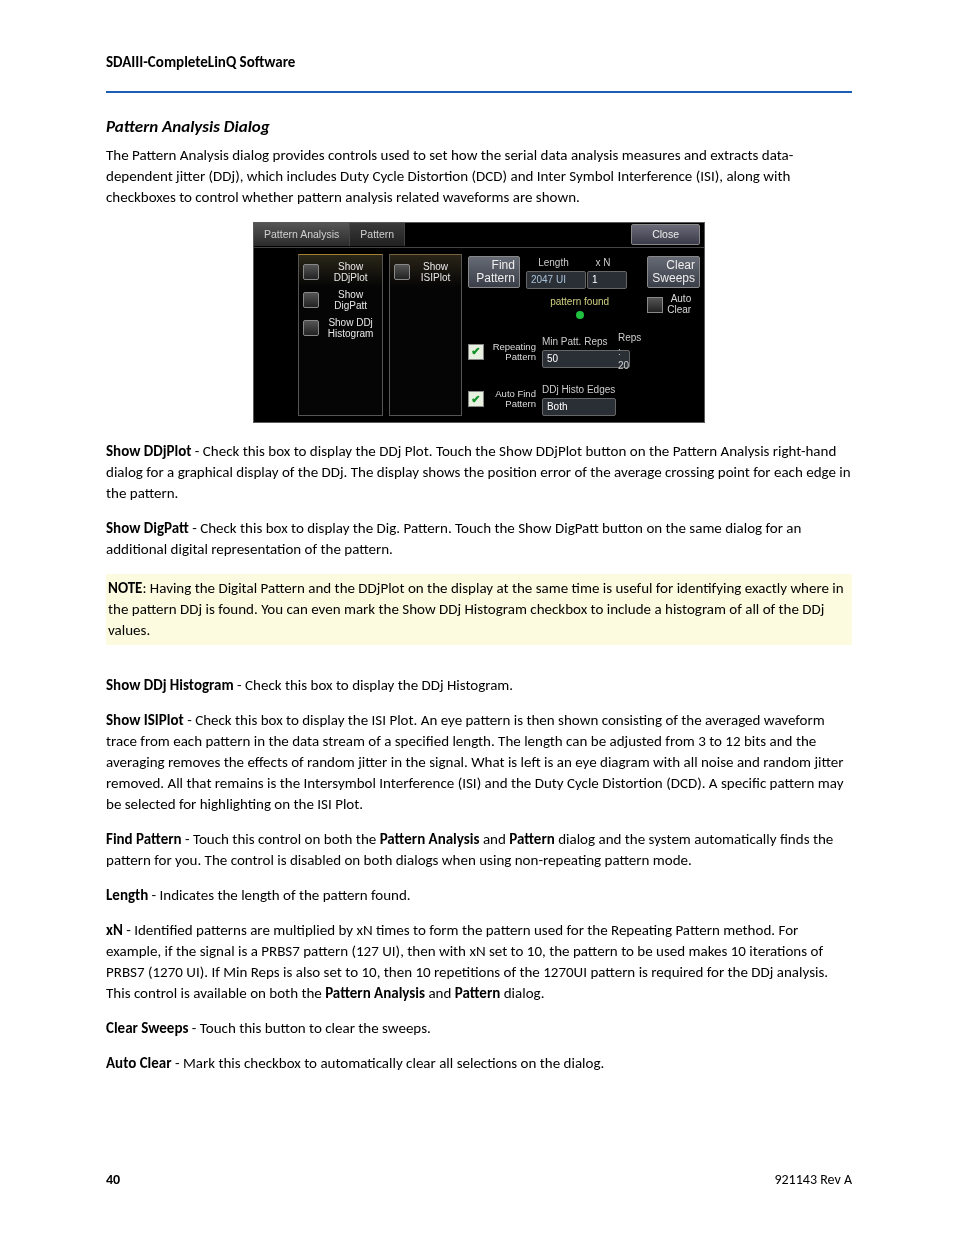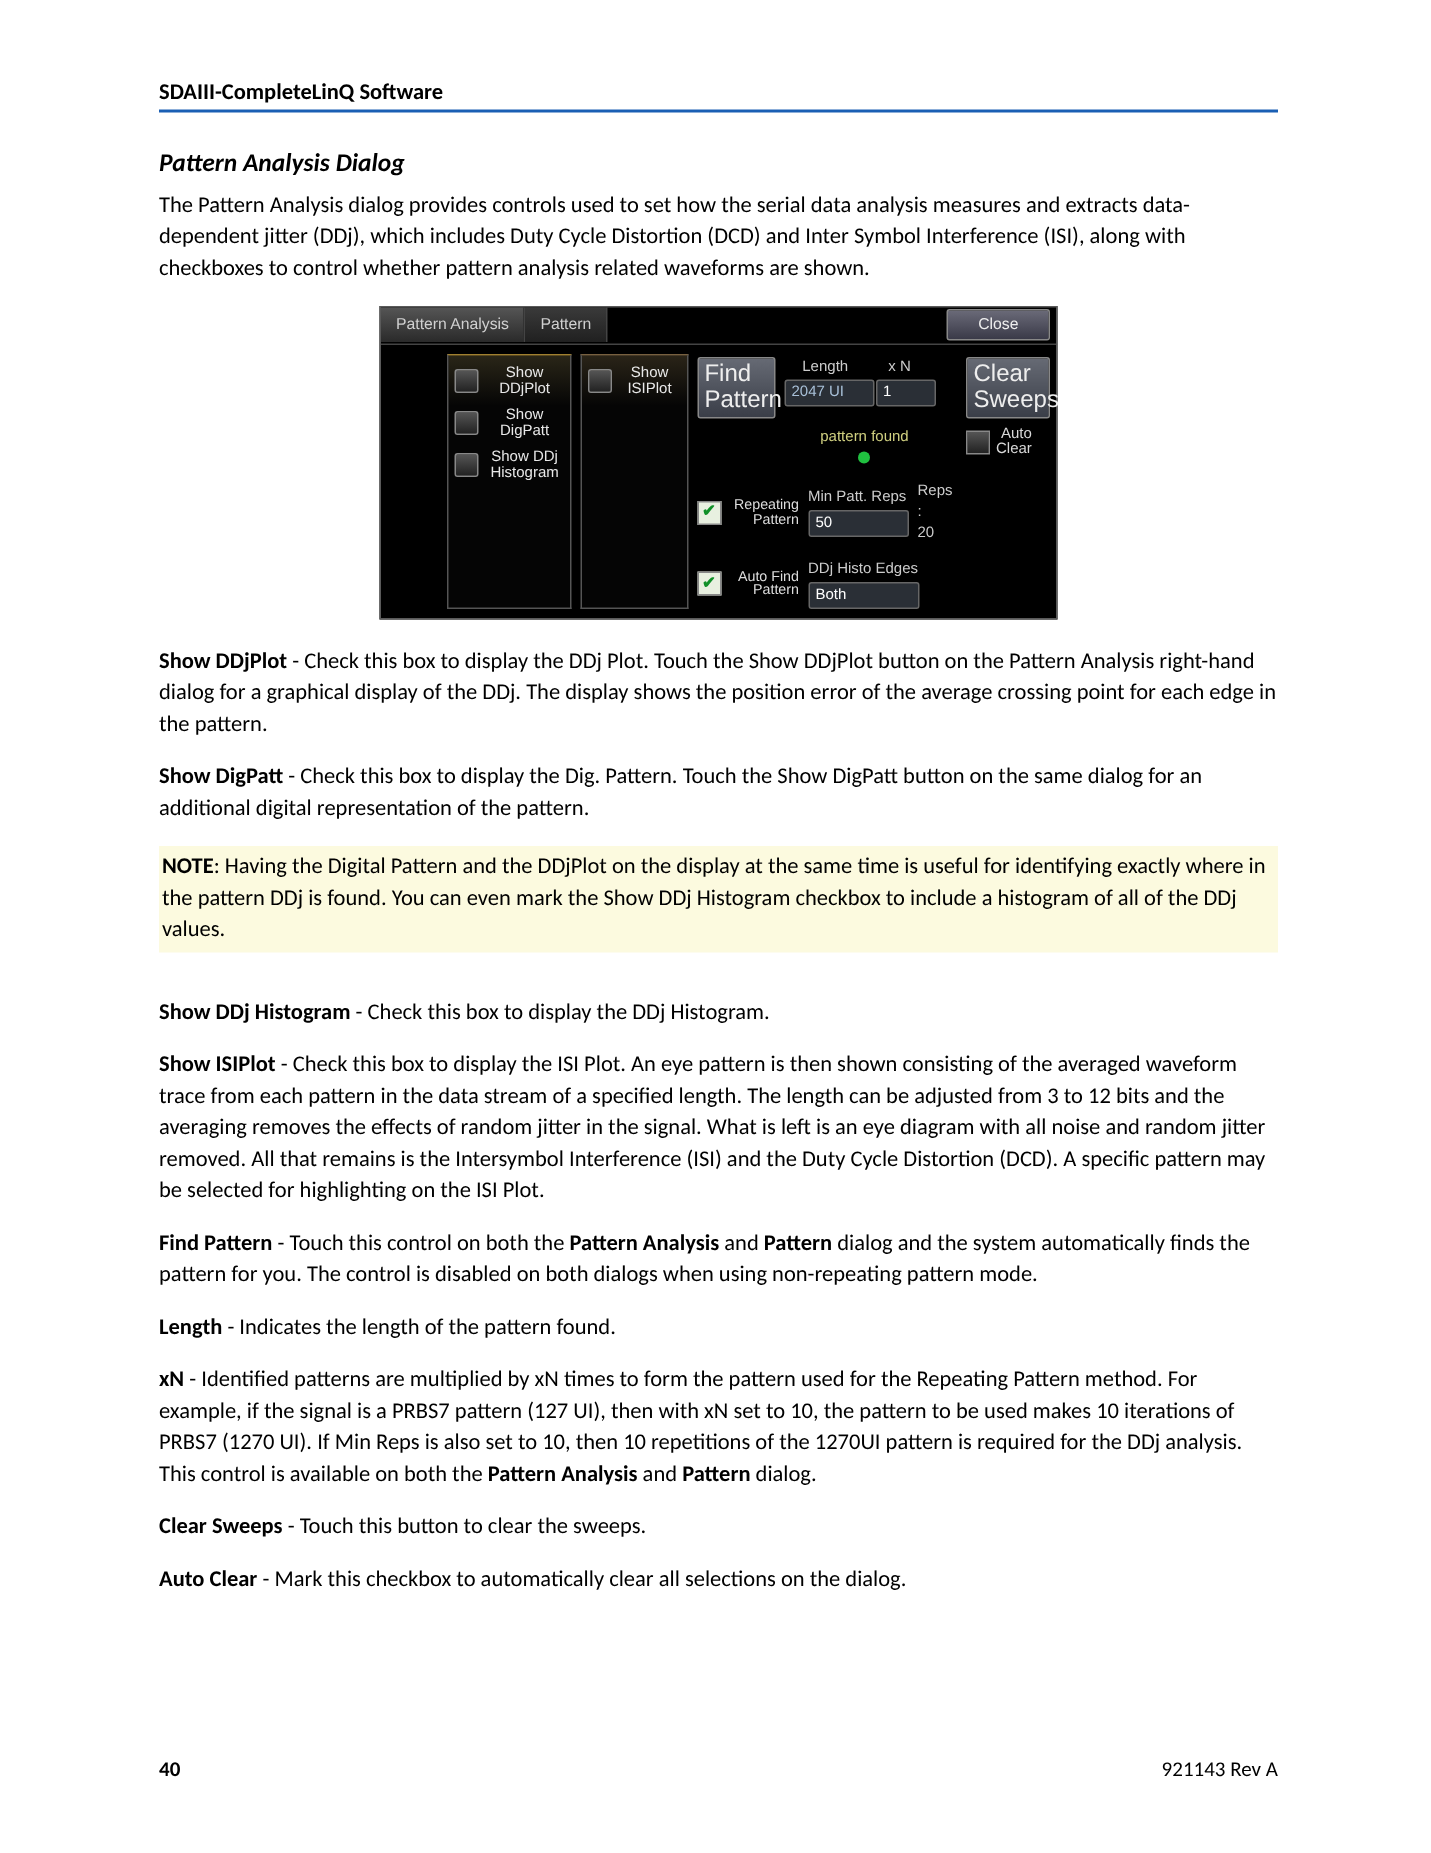--- a/index.html
+++ b/index.html
@@ -9,21 +9,21 @@
     background: #fff;
     margin: 0;
     padding: 52px 102px 60px 106px;
     width: 954px;
     box-sizing: border-box;
     line-height: 1.4;
   }
   .header {
     font-weight: bold;
     font-size: 15px;
-    padding-bottom: 0;
+    padding-bottom: 18px;
     border-bottom: 2px solid #1a5fb4;
     margin-bottom: 22px;
   }
   h2 {
     font-style: italic;
     font-weight: bold;
     font-size: 17px;
     margin: 0 0 6px 0;
   }
   p {
@@ -121,22 +121,22 @@
     display: flex;
     align-items: flex-start;
     gap: 6px;
   }
   .btn {
     background: linear-gradient(#666a74,#3a3e48);
     border: 1px solid #888;
     border-radius: 2px;
     padding: 2px 4px;
     color: #eee;
-    font-size: 16px;
-    text-align: left;
+    font-size: 12px;
+    text-align: right;
     line-height: 1.1;
   }
   .fld {
     display: flex;
     flex-direction: column;
     align-items: flex-start;
     font-size: 10px;
   }
   .fld-label { color: #ccc; font-size: 10px; margin-bottom: 1px; text-align: center; width: 100%; }
   .fld-box {
@@ -249,21 +249,21 @@
           <div class="dot"></div>
         </div>
         <div class="row" style="margin-top:4px;align-items:center">
           <div class="chk-wrap">
             <div class="chk-small">✔</div>
             <div class="small-rlabel" style="white-space:pre-line">Repeating
 Pattern</div>
           </div>
           <div class="fld" style="width:70px">
             <div class="fld-label" style="text-align:left">Min Patt. Reps</div>
-            <div class="fld-box" style="width:67px;color:#fff">50</div>
+            <div class="fld-box" style="width:88px;color:#fff">50</div>
           </div>
           <div style="font-size:10px;color:#ccc">
             <span>Reps :</span><br>
             <span>20</span>
           </div>
         </div>
         <div class="row" style="margin-top:4px;align-items:center">
           <div class="chk-wrap">
             <div class="chk-small">✔</div>
             <div class="small-rlabel" style="white-space:pre-line">Auto Find

